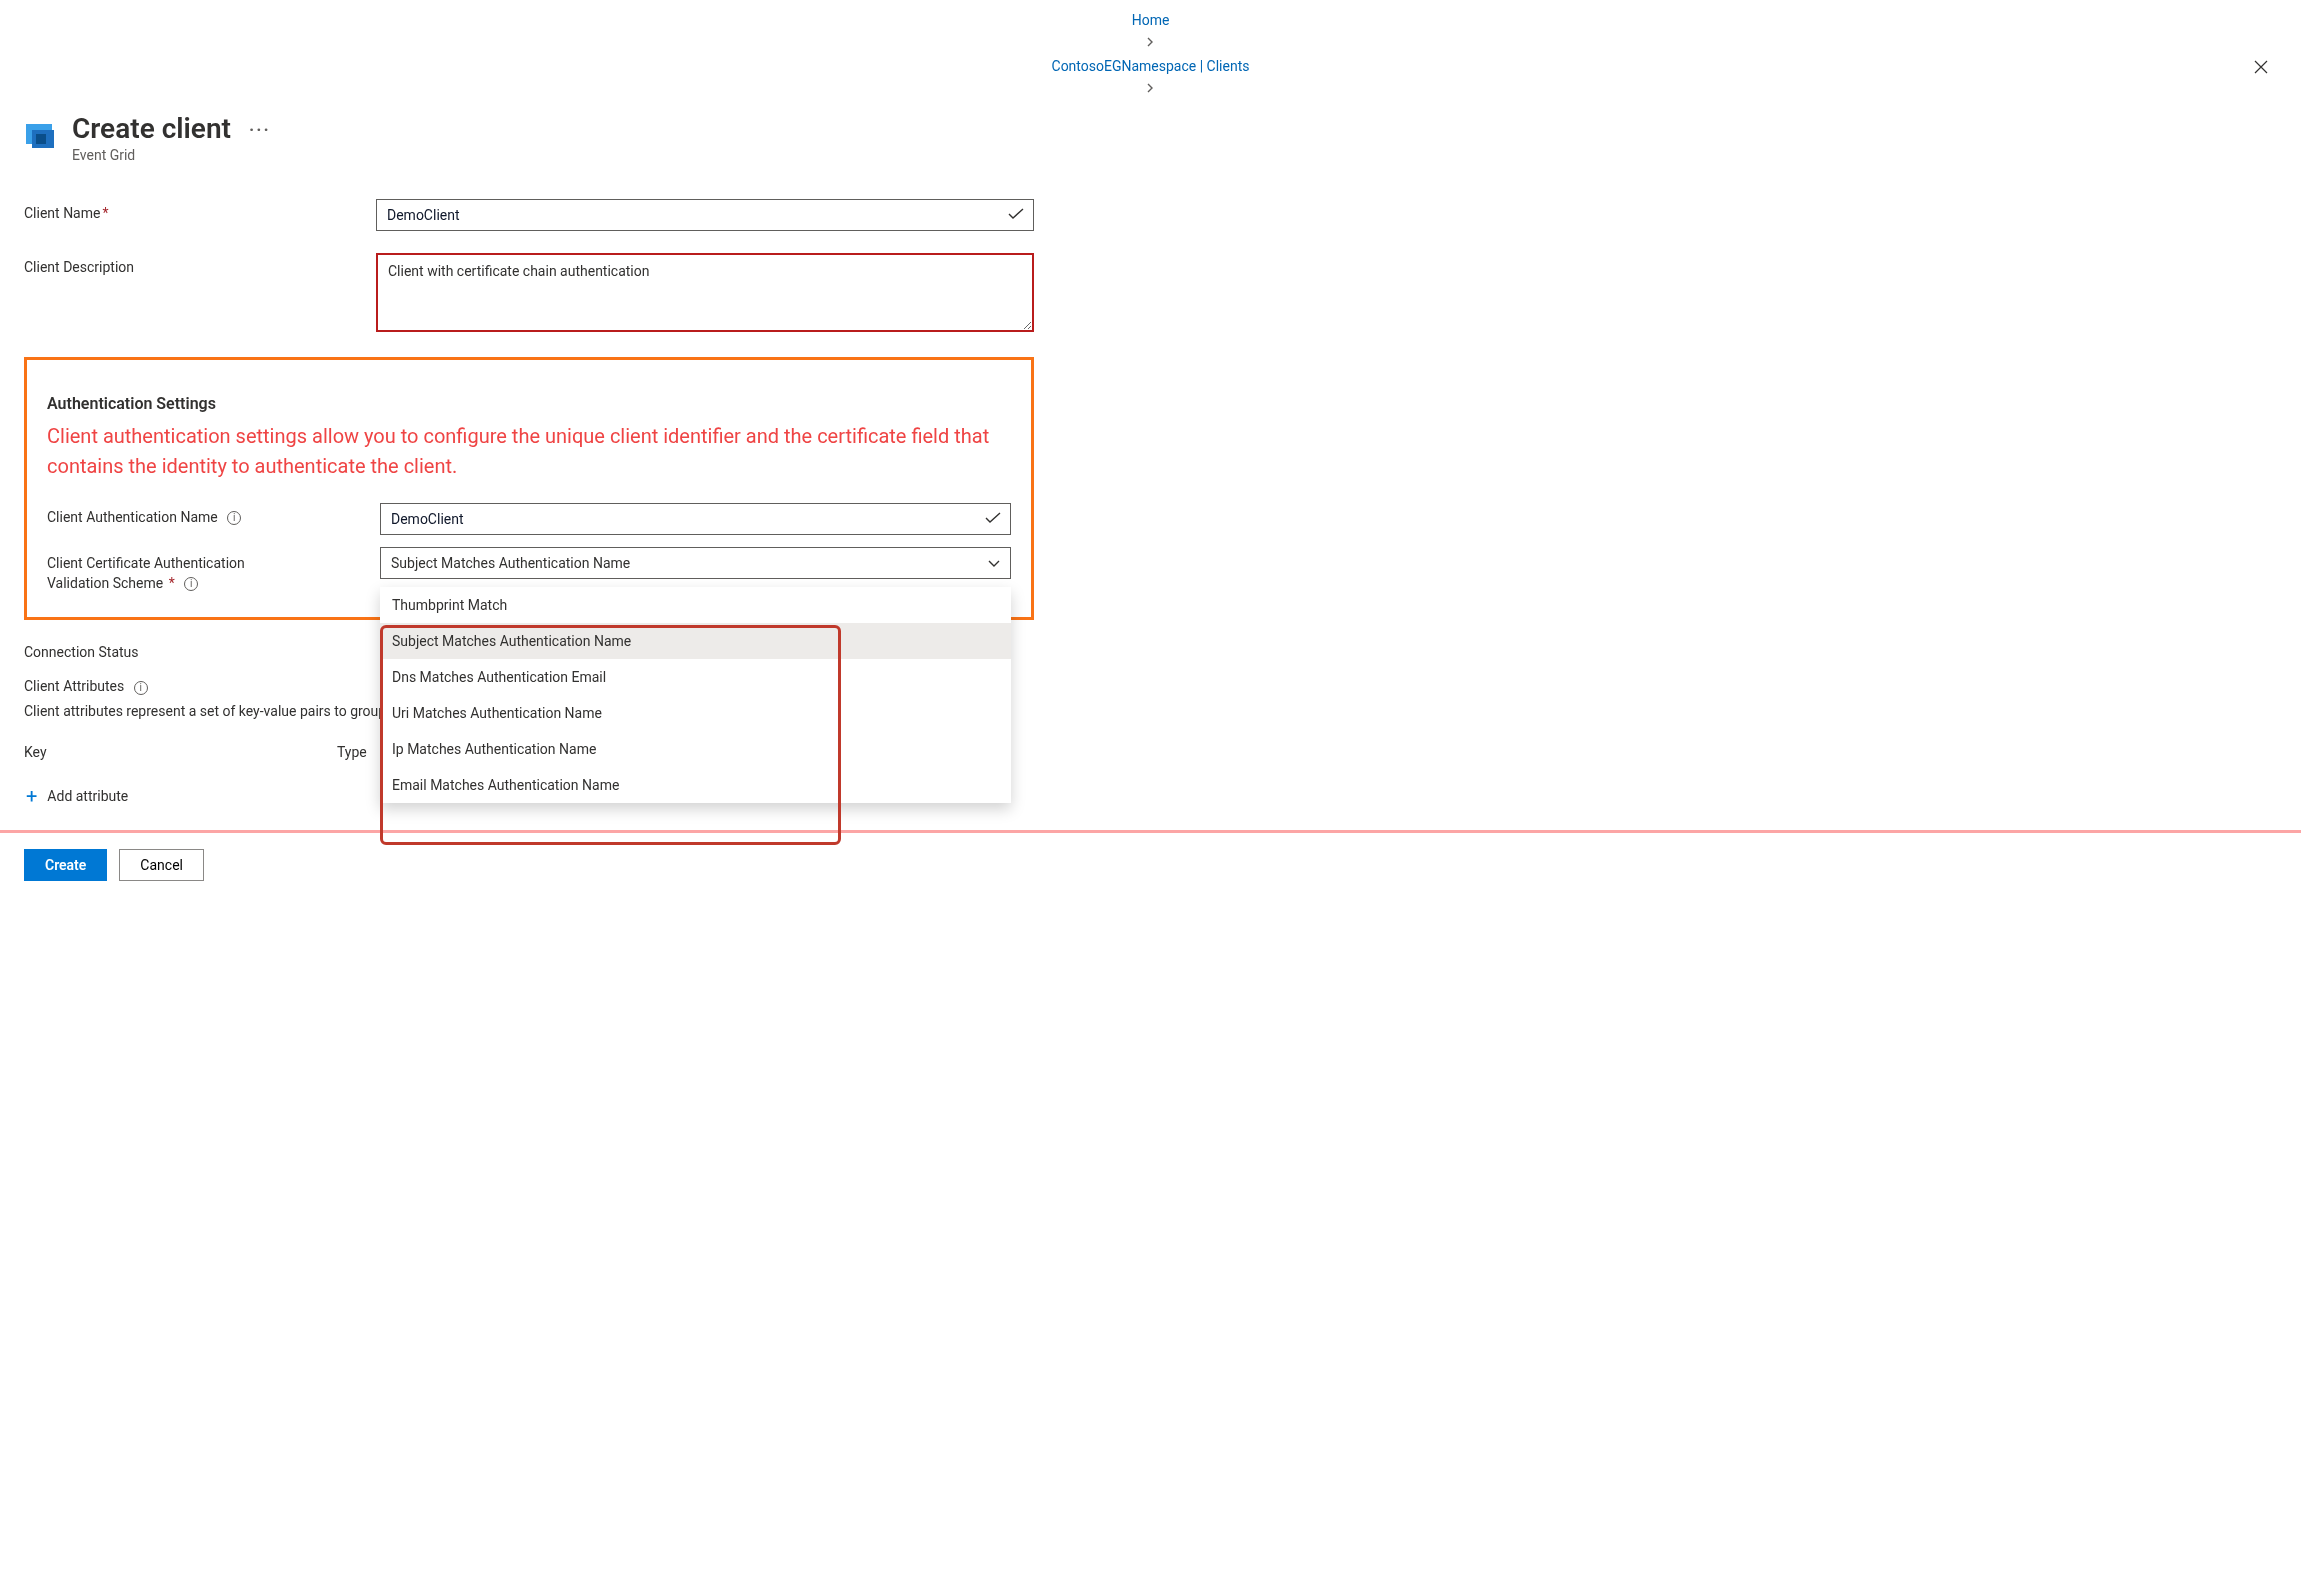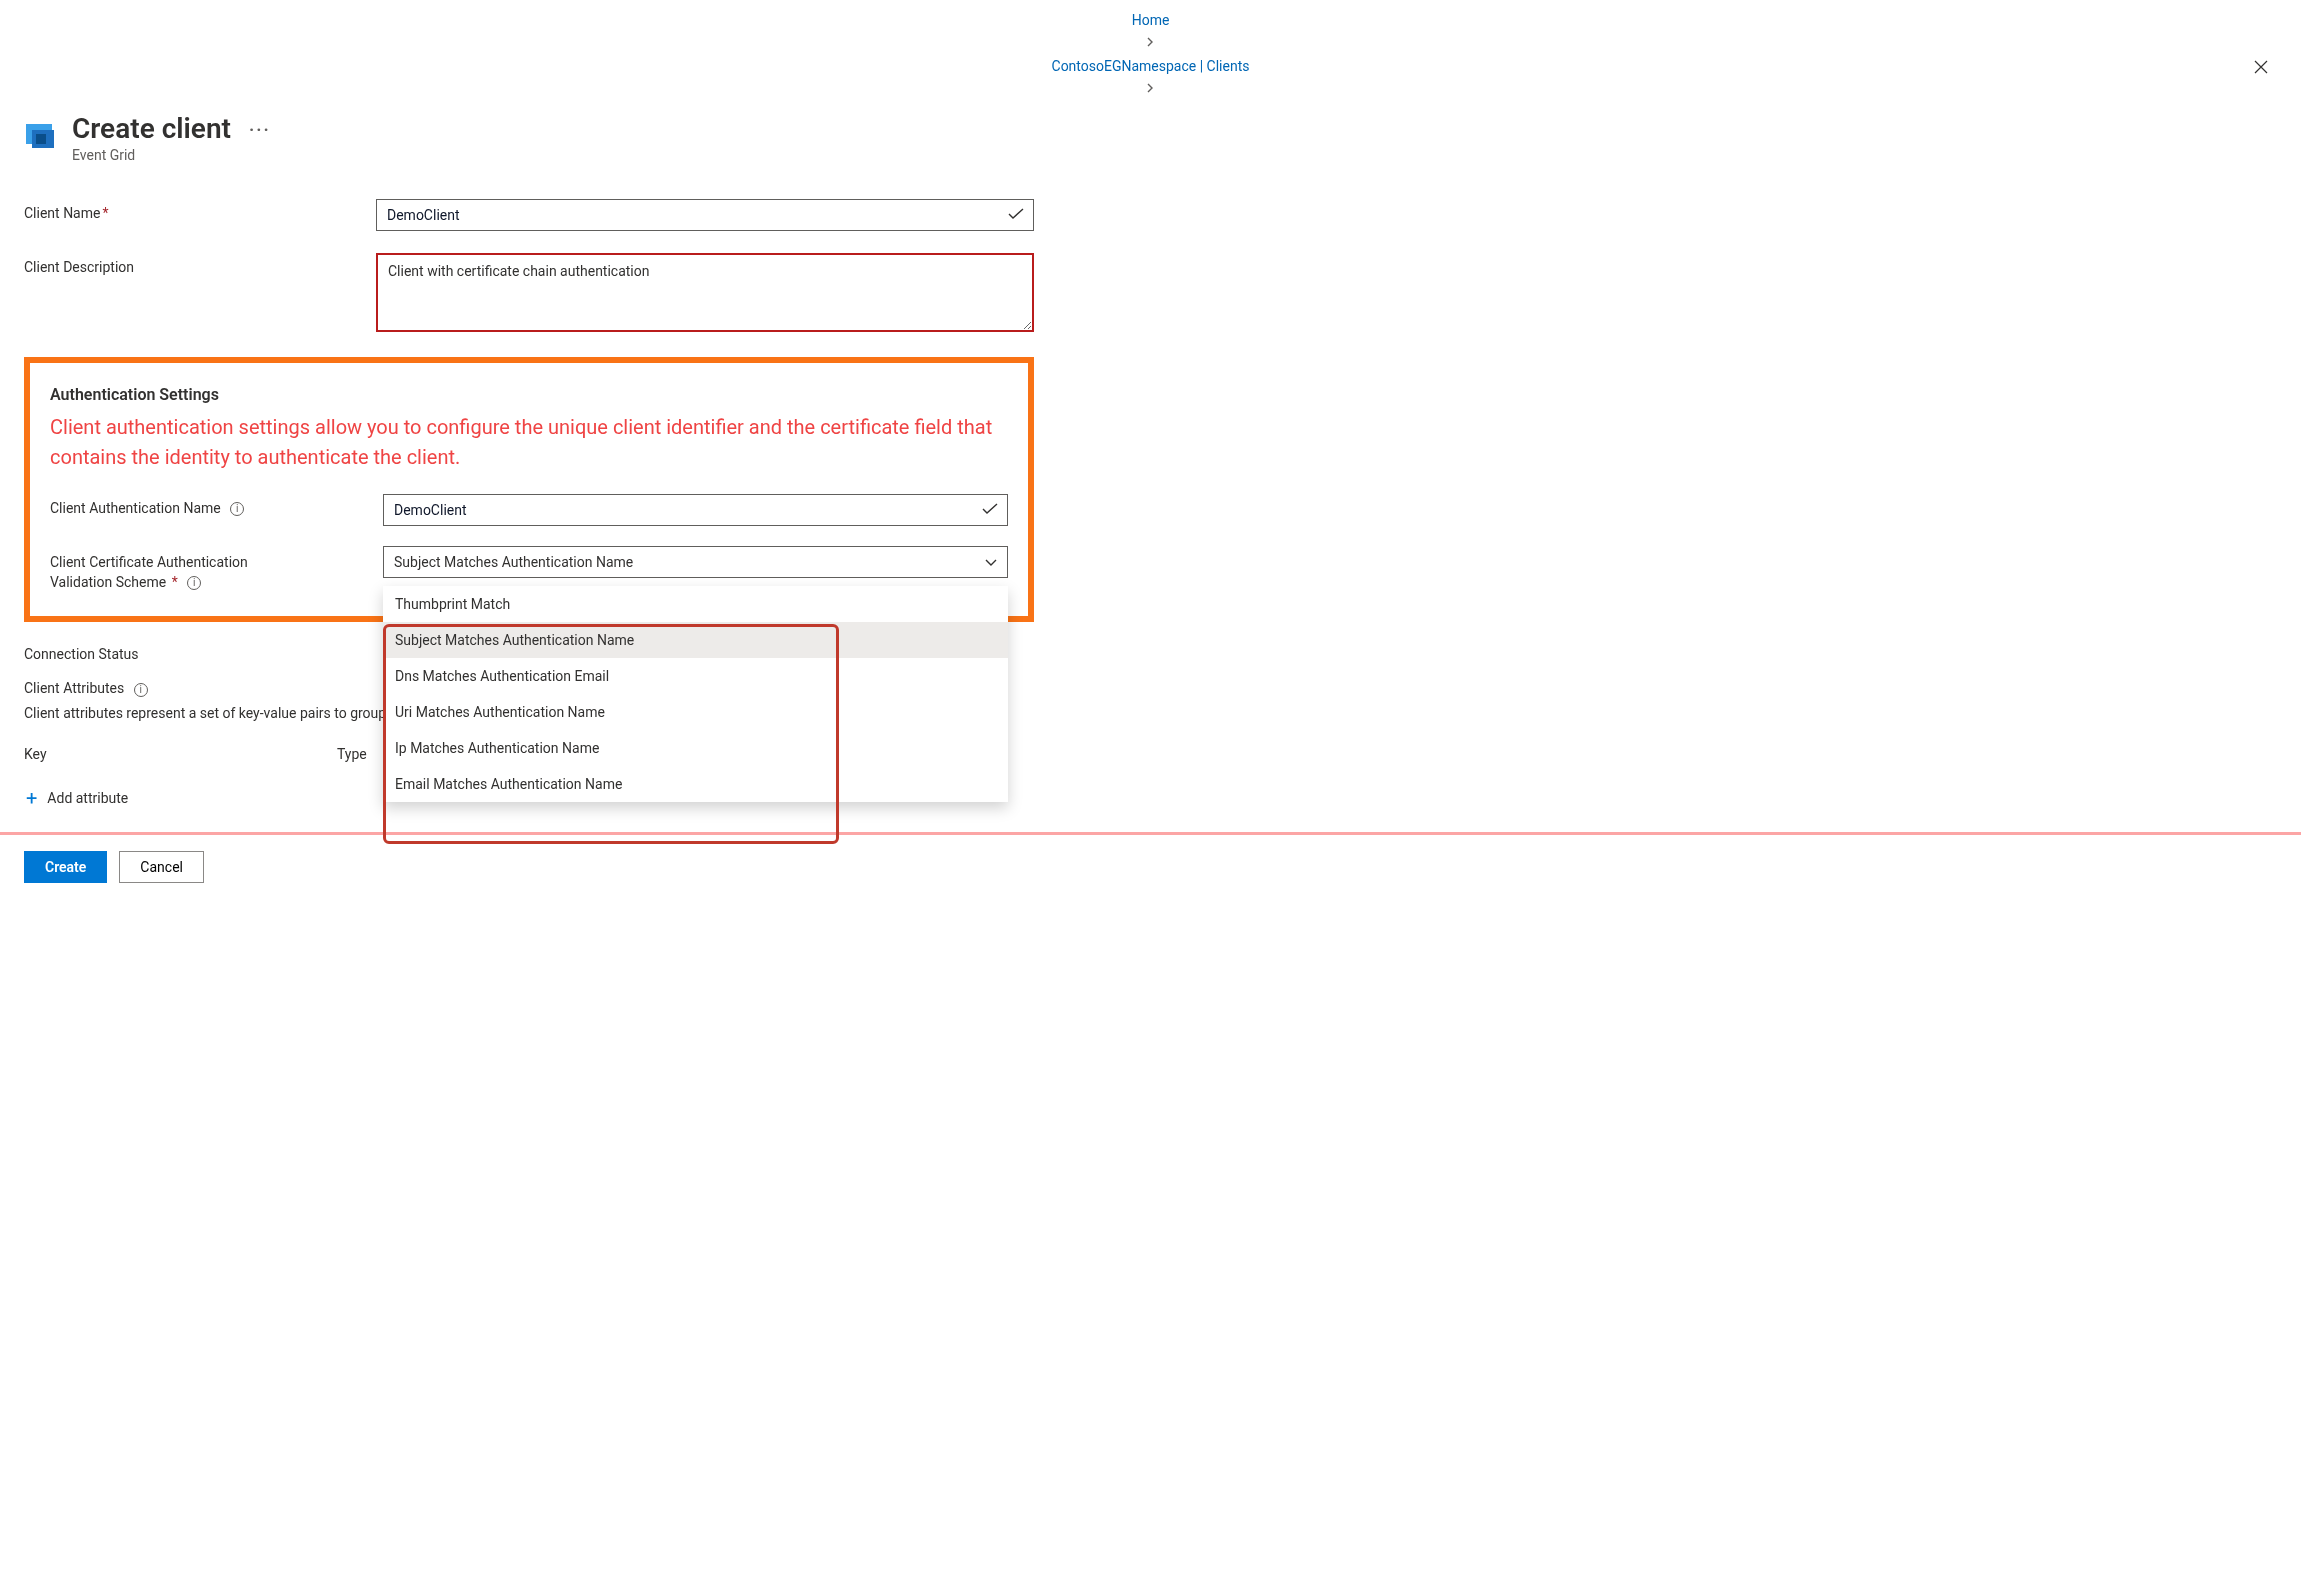--- a/index.html
+++ b/index.html
@@ -133,40 +133,40 @@
     position: absolute;
     right: 10px;
     top: 50%;
     transform: translateY(-50%);
     color: #323130;
     pointer-events: none;
   }
 
   
   .settings-box {
-    border: 6px solid #f97316;
-    padding: 22px 20px 24px 20px;
+    border: 3px solid #f97316;
+    padding: 34px 20px 24px 20px;
     margin-bottom: 24px;
     position: relative;
   }
   .settings-heading {
     font-size: 16px;
     font-weight: 600;
     margin: 0 0 8px 0;
   }
   .settings-desc {
     font-size: 20px;
     color: #ef4444;
     margin: 0 0 22px 0;
     line-height: 1.5;
   }
   .settings-row {
     display: flex;
     align-items: flex-start;
-    margin-bottom: 20px;
+    margin-bottom: 12px;
   }
   .settings-row:last-child { margin-bottom: 0; }
   .settings-label {
     width: 333px;
     padding-top: 6px;
     font-size: 14px;
     flex: 0 0 auto;
   }
   .settings-control { flex: 1 1 auto; position: relative; }
 

